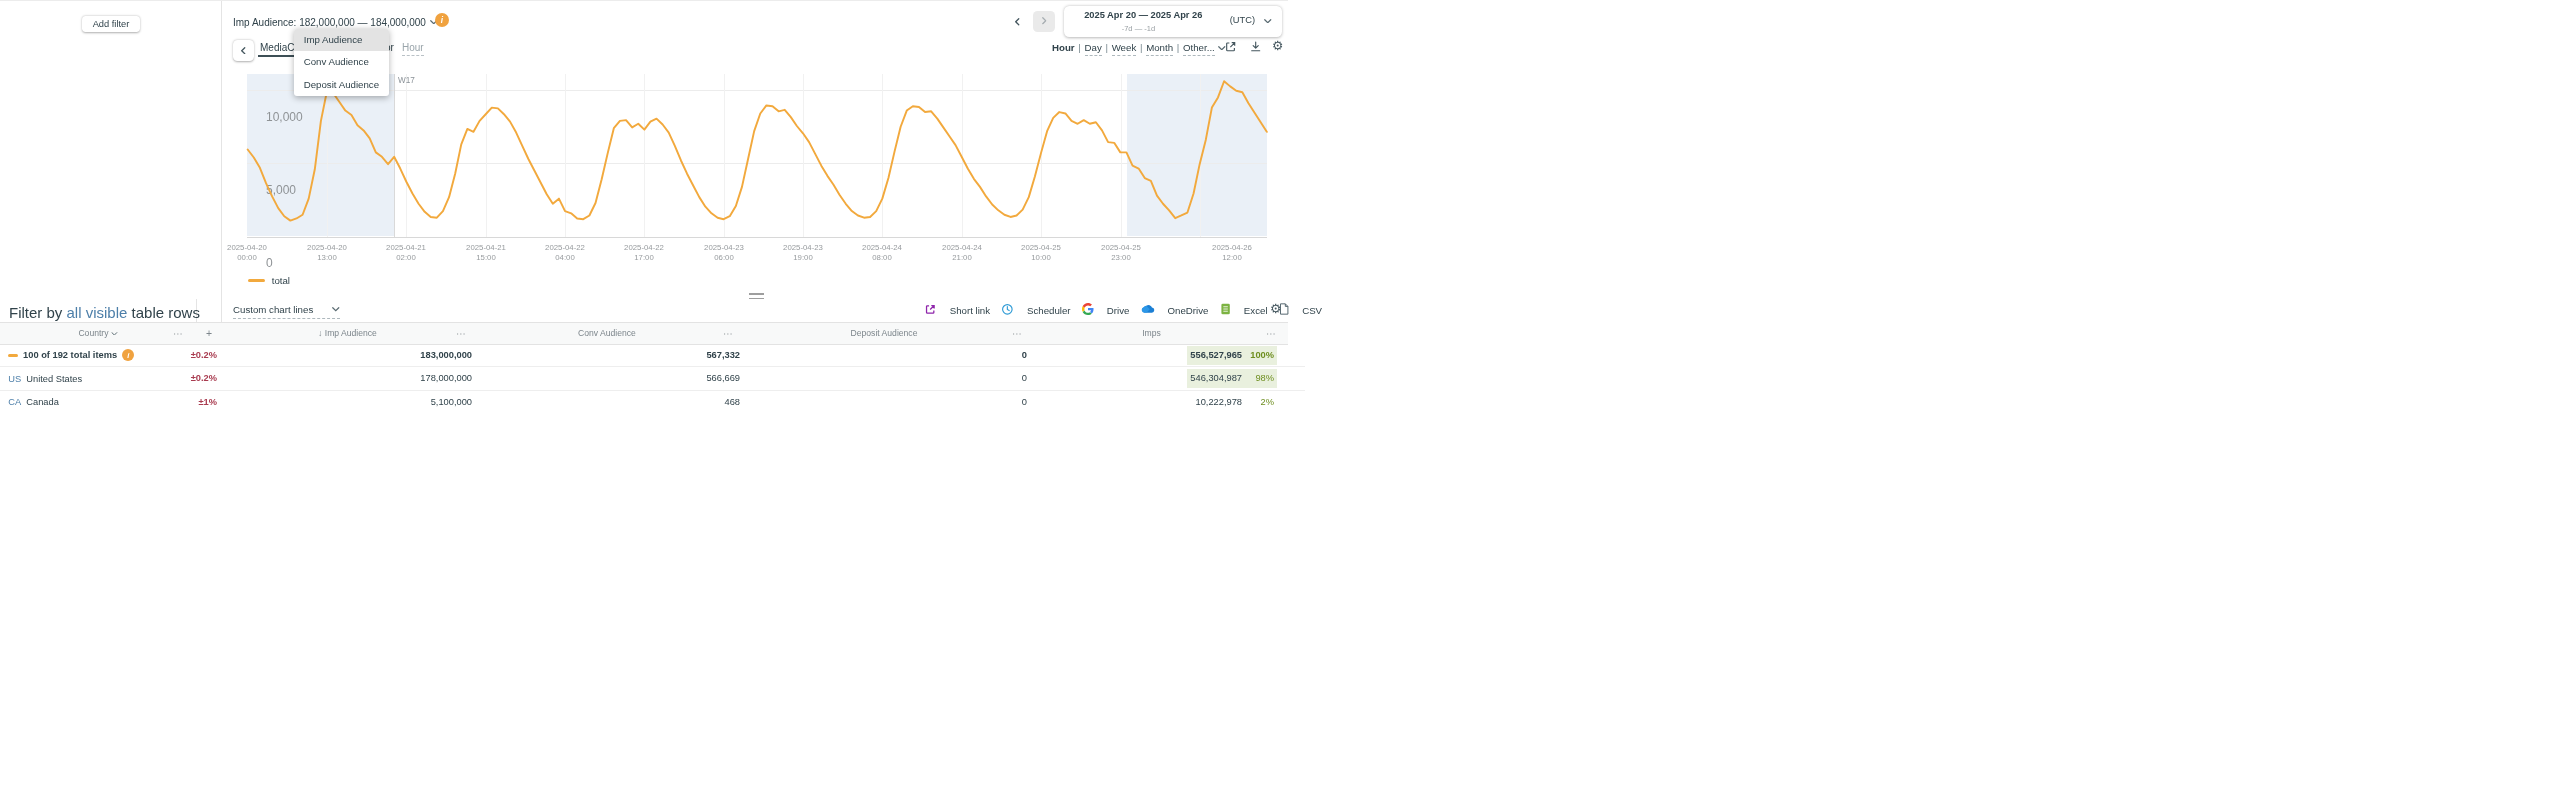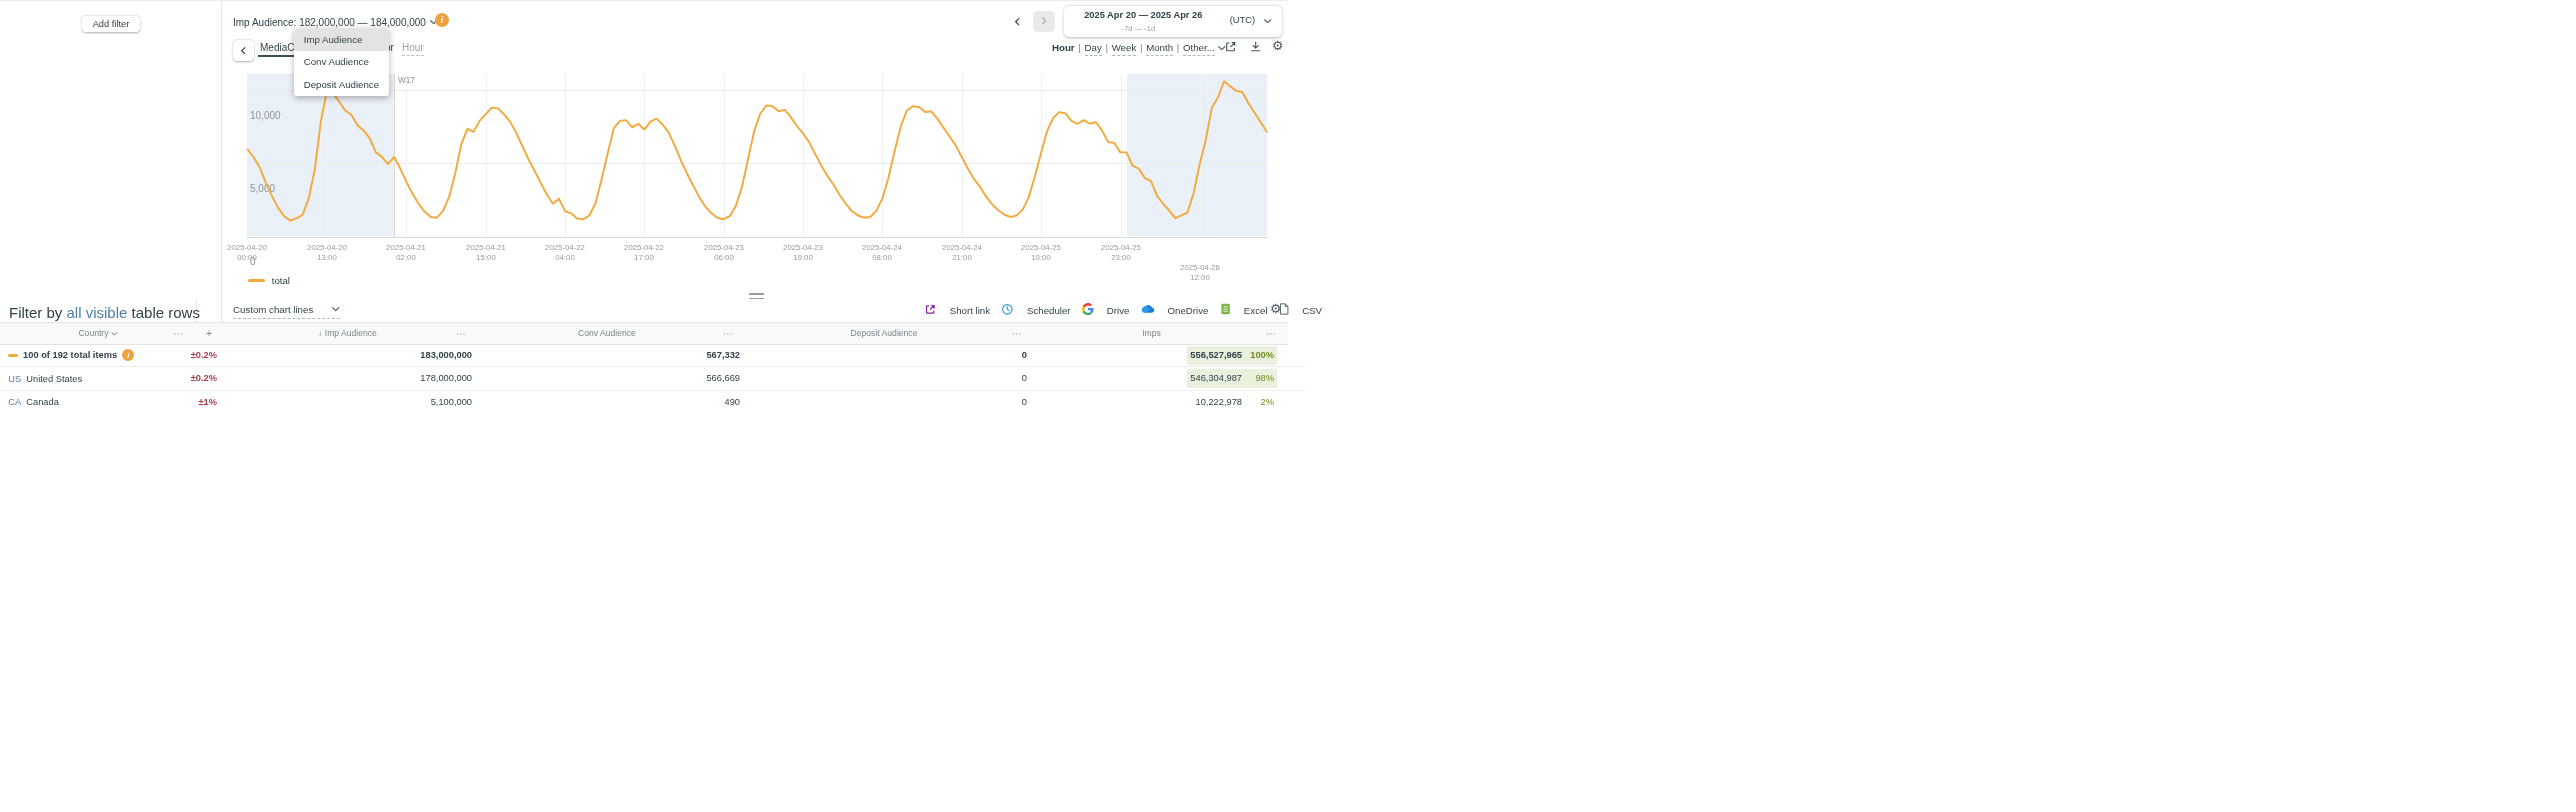--- a/index.html
+++ b/index.html
@@ -38,21 +38,21 @@
   .gran-sep{color:#7a8a91;}
   .icon-btn{position:absolute;cursor:pointer;color:#44565e;}
   #gear-top{left:1272px;top:37px;font-size:12.7px;}
   
   #chart-layer{position:absolute;left:0;top:0;width:1288px;height:406px;pointer-events:none;}
   .band{position:absolute;top:73px;height:162px;background:#eaf0f7;}
   .gridh{position:absolute;height:0.7px;background:#ececec;left:247px;width:1020px;}
   .gridv{position:absolute;top:73px;height:163px;width:0.7px;background:#f1f1f1;}
   .weekline{position:absolute;top:73px;height:163px;width:0.7px;background:#d9d9d9;}
   #axis0{position:absolute;left:247px;width:1020px;height:0.7px;background:#d8d8d8;top:236px;}
-  .ylab{position:absolute;left:250px;font-size:10px;color:#8f9396;margin-top:24px;}
+  .ylab{position:absolute;left:266px;font-size:12px;color:#8f9396;margin-top:24px;}
   .xlab{position:absolute;transform:translateX(-50%);text-align:center;font-size:7.8px;color:#979b9e;line-height:9.7px;top:242px;white-space:nowrap;}
   #wk-label{position:absolute;font-size:8.2px;color:#8b9298;}
   #chart-svg{position:absolute;left:0;top:0;}
   #legend{position:absolute;left:248px;top:274px;display:flex;align-items:center;gap:6.7px;}
   #legend-swatch{width:17px;height:3.7px;border-radius:2.2px;}
   #legend-label{font-size:9.7px;color:#31434b;}
   #handle{left:749px;top:292px;width:15px;}
   #handle div{height:1.5px;background:#9e9e9e;margin-bottom:3px;}
   
   #audience-menu{position:absolute;left:294px;top:28px;width:95px;background:#fff;border-radius:3px;
@@ -187,21 +187,21 @@
       <div class="xlab" style="left:803px;">2025-04-23<br>19:00</div>
       <div class="gridv" style="left:882px;"></div>
       <div class="xlab" style="left:882px;">2025-04-24<br>08:00</div>
       <div class="gridv" style="left:962px;"></div>
       <div class="xlab" style="left:962px;">2025-04-24<br>21:00</div>
       <div class="gridv" style="left:1041px;"></div>
       <div class="xlab" style="left:1041px;">2025-04-25<br>10:00</div>
       <div class="gridv" style="left:1121px;"></div>
       <div class="xlab" style="left:1121px;">2025-04-25<br>23:00</div>
       <div class="gridv" style="left:1200px;"></div>
-      <div class="xlab" style="left:1200px;margin-top:20px;">2025-04-26<br>12:00</div>
+      <div class="xlab" style="left:1232px;">2025-04-26<br>12:00</div>
       <div class="weekline" style="left:394px;"></div>
       <div class="" style="left: 398px; top: 75px;" id="wk-label">W17</div>
       <div id="axis0"></div>
     </div>
   <svg id="chart-svg" width="1288" height="406" viewBox="0 0 1728 545">
     <polyline id="series-line" fill="none" stroke-width="2.6" stroke-linejoin="round" stroke-linecap="round" points="332.0,199.3 340.2,210.1 348.4,223.9 356.6,244.6 364.8,262.3 373.0,278.1 381.1,288.9 389.3,294.8 397.5,291.9 405.7,286.9 413.9,265.3 422.1,225.9 430.3,160.9 438.5,120.5 446.7,123.4 454.9,135.3 463.1,147.1 471.3,153.0 479.4,166.8 487.6,173.7 495.8,184.5 504.0,203.2 512.2,209.1 520.4,219.0 528.6,209.1 536.8,224.9 545.0,242.6 553.2,258.4 561.4,272.2 569.6,283.0 577.7,289.9 585.9,290.9 594.1,282.0 602.3,263.3 610.5,231.8 618.7,192.4 626.9,171.7 635.1,175.6 643.3,160.9 651.5,152.0 659.7,143.1 667.9,144.1 676.0,152.0 684.2,161.9 692.4,176.6 700.6,194.4 708.8,212.1 717.0,227.9 725.2,243.6 733.4,259.4 741.6,272.2 749.8,265.3 758.0,282.0 766.2,285.0 774.3,291.9 782.5,292.9 790.7,287.9 798.9,271.2 807.1,239.7 815.3,204.2 823.5,170.7 831.7,160.9 839.9,159.9 848.1,169.7 856.3,164.8 864.5,172.7 872.6,161.9 880.8,157.9 889.0,165.8 897.2,176.6 905.4,194.4 913.6,214.1 921.8,231.8 930.0,247.6 938.2,263.3 946.4,276.1 954.6,285.0 962.8,290.9 970.9,292.9 979.1,288.9 987.3,275.1 995.5,249.5 1003.7,212.1 1011.9,174.7 1020.1,151.0 1028.3,140.2 1036.5,141.2 1044.7,148.1 1052.9,146.1 1061.1,155.9 1069.2,167.8 1077.4,177.6 1085.6,189.4 1093.8,205.2 1102.0,221.0 1110.2,234.7 1118.4,246.6 1126.6,260.4 1134.8,272.2 1143.0,282.0 1151.2,287.9 1159.4,290.9 1167.5,289.9 1175.7,282.0 1183.9,265.3 1192.1,237.7 1200.3,202.2 1208.5,168.8 1216.7,147.1 1224.9,141.2 1233.1,142.2 1241.3,149.1 1249.5,148.1 1257.7,157.9 1265.8,169.7 1274.0,181.6 1282.2,193.4 1290.4,209.1 1298.6,224.9 1306.8,238.7 1315.0,249.5 1323.2,262.3 1331.4,273.2 1339.6,281.0 1347.8,286.9 1356.0,289.9 1364.1,287.9 1372.3,280.1 1380.5,263.3 1388.7,235.7 1396.9,204.2 1405.1,174.7 1413.3,156.9 1421.5,149.1 1429.7,151.0 1437.9,160.9 1446.1,164.8 1454.3,159.9 1462.4,164.8 1470.6,162.8 1478.8,173.7 1487.0,189.4 1495.2,190.4 1503.4,203.2 1511.6,203.2 1519.8,221.0 1528.0,224.9 1536.2,237.7 1544.4,241.6 1552.6,261.3 1560.7,272.2 1568.9,281.0 1577.1,291.5 1585.3,287.9 1593.5,284.0 1601.7,258.4 1609.9,219.0 1618.1,186.5 1626.3,143.1 1634.5,129.4 1642.7,107.7 1650.9,114.6 1659.0,120.5 1667.2,122.5 1675.4,137.2 1683.6,150.0 1691.8,162.8 1700.0,175.6" stroke="#f2a93d"></polyline>
   </svg>
   <div id="legend">
     <div id="legend-swatch" style="background: rgb(242, 169, 61);"></div>
     <div id="legend-label">total</div>
@@ -331,20 +331,20 @@
         <span class="cell-r cimps">546,304,987</span>
         <span class="cell-r cpct">98%</span>
       </div>
       <div class="trow">
         <div class="ident">
           <span class="ccode">CA</span>
           <span class="cname">Canada</span>
         </div>
         <span class="cell-r cerr">±1%</span>
         <span class="cell-r cimp">5,100,000</span>
-        <span class="cell-r cconv">490</span>
+        <span class="cell-r cconv">468</span>
         <span class="cell-r cdep">0</span>
         <span class="cell-r cimps">10,222,978</span>
         <span class="cell-r cpct">2%</span>
       </div>
     </div>
 </div>
 
 
 </body></html>

